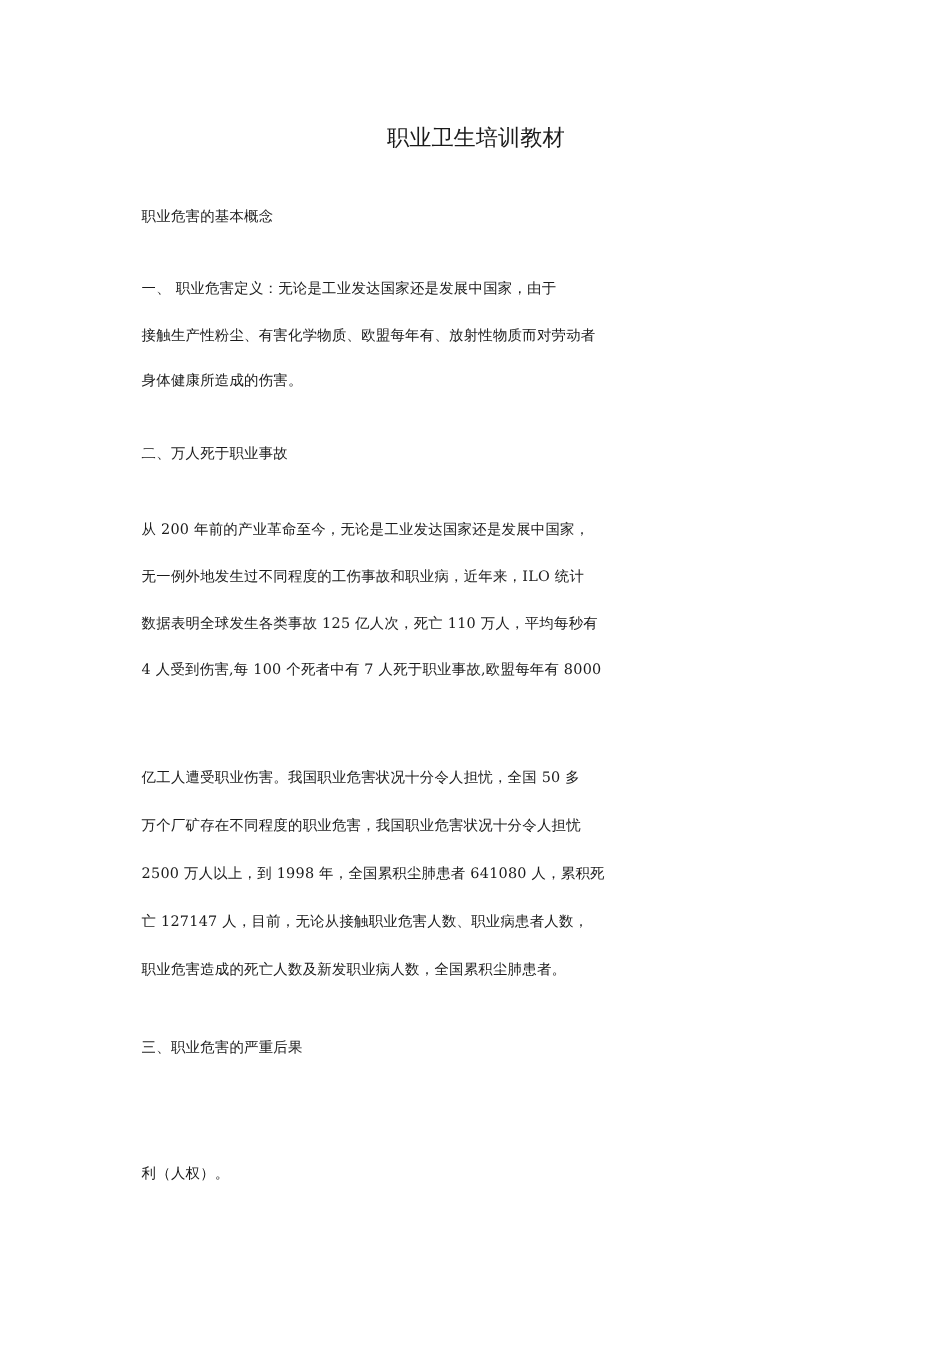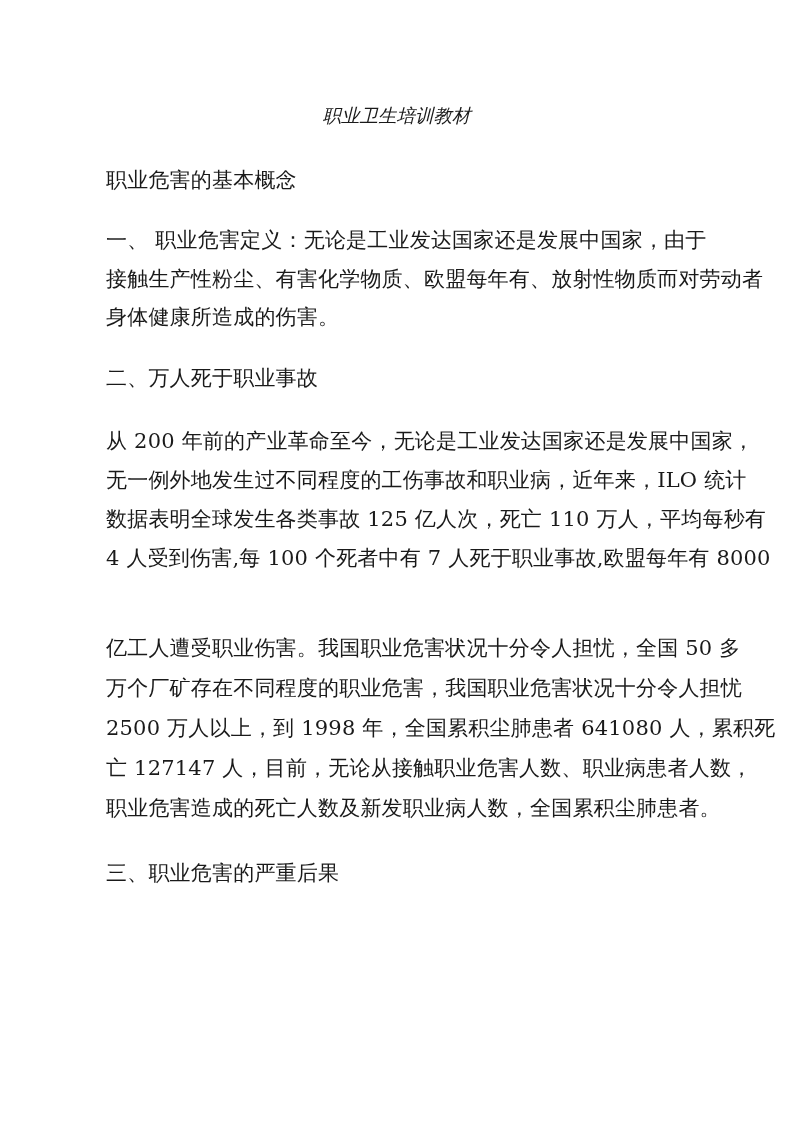--- a/index.html
+++ b/index.html
@@ -1,20 +1,20 @@
 <!DOCTYPE html>
 <html><head>
   <meta charset="utf-8">
   <style>
     html, body { margin: 0; padding: 0; background: #ffffff; }
     body { width: 793px; height: 1122px; position: relative; overflow: hidden;
       font-family: "DejaVu Serif", "Liberation Serif", serif; color: #1a1a1a; }
     .page { position: absolute; left: 0; top: 0; width: 793px; height: 1122px; background: #fff; }
-    .line { position: absolute; left: 106px; width: 560px; font-size: 21px; line-height: 24px; white-space: nowrap; letter-spacing: 0.2px; }
-    .title { position: absolute; left: 0; width: 793px; text-align: center; top: 104px; font-size: 18.5px; line-height: 24px; font-style: italic; }
+    .line { position: absolute; left: 118px; width: 560px; font-size: 12px; line-height: 24px; white-space: nowrap; letter-spacing: 0.2px; }
+    .title { position: absolute; left: 0; width: 793px; text-align: center; top: 104px; font-size: 18.5px; line-height: 24px; }
   </style>
 </head>
 <body>
 
 <div class="page">
   <div class="title">职业卫生培训教材</div>
 
   <div class="line" style="top:168px">职业危害的基本概念</div>
 
   <div class="line" style="top:228px">一、  职业危害定义：无论是工业发达国家还是发展中国家，由于</div>
@@ -28,13 +28,14 @@
   <div class="line" style="top:507px">数据表明全球发生各类事故 125 亿人次，死亡 110 万人，平均每秒有</div>
   <div class="line" style="top:546px">4 人受到伤害,每 100 个死者中有 7 人死于职业事故,欧盟每年有 8000</div>
   <div class="line" style="top:636px">亿工人遭受职业伤害。我国职业危害状况十分令人担忧，全国 50 多</div>
   <div class="line" style="top:676px">万个厂矿存在不同程度的职业危害，我国职业危害状况十分令人担忧</div>
   <div class="line" style="top:716px">2500 万人以上，到 1998 年，全国累积尘肺患者 641080 人，累积死</div>
   <div class="line" style="top:756px">亡 127147 人，目前，无论从接触职业危害人数、职业病患者人数，</div>
   <div class="line" style="top:796px">职业危害造成的死亡人数及新发职业病人数，全国累积尘肺患者。</div>
 
   <div class="line" style="top:861px">三、职业危害的严重后果</div>
 
+  <div class="line" style="top:966px">利（人权）。</div>
 </div>
 
 </body></html>

